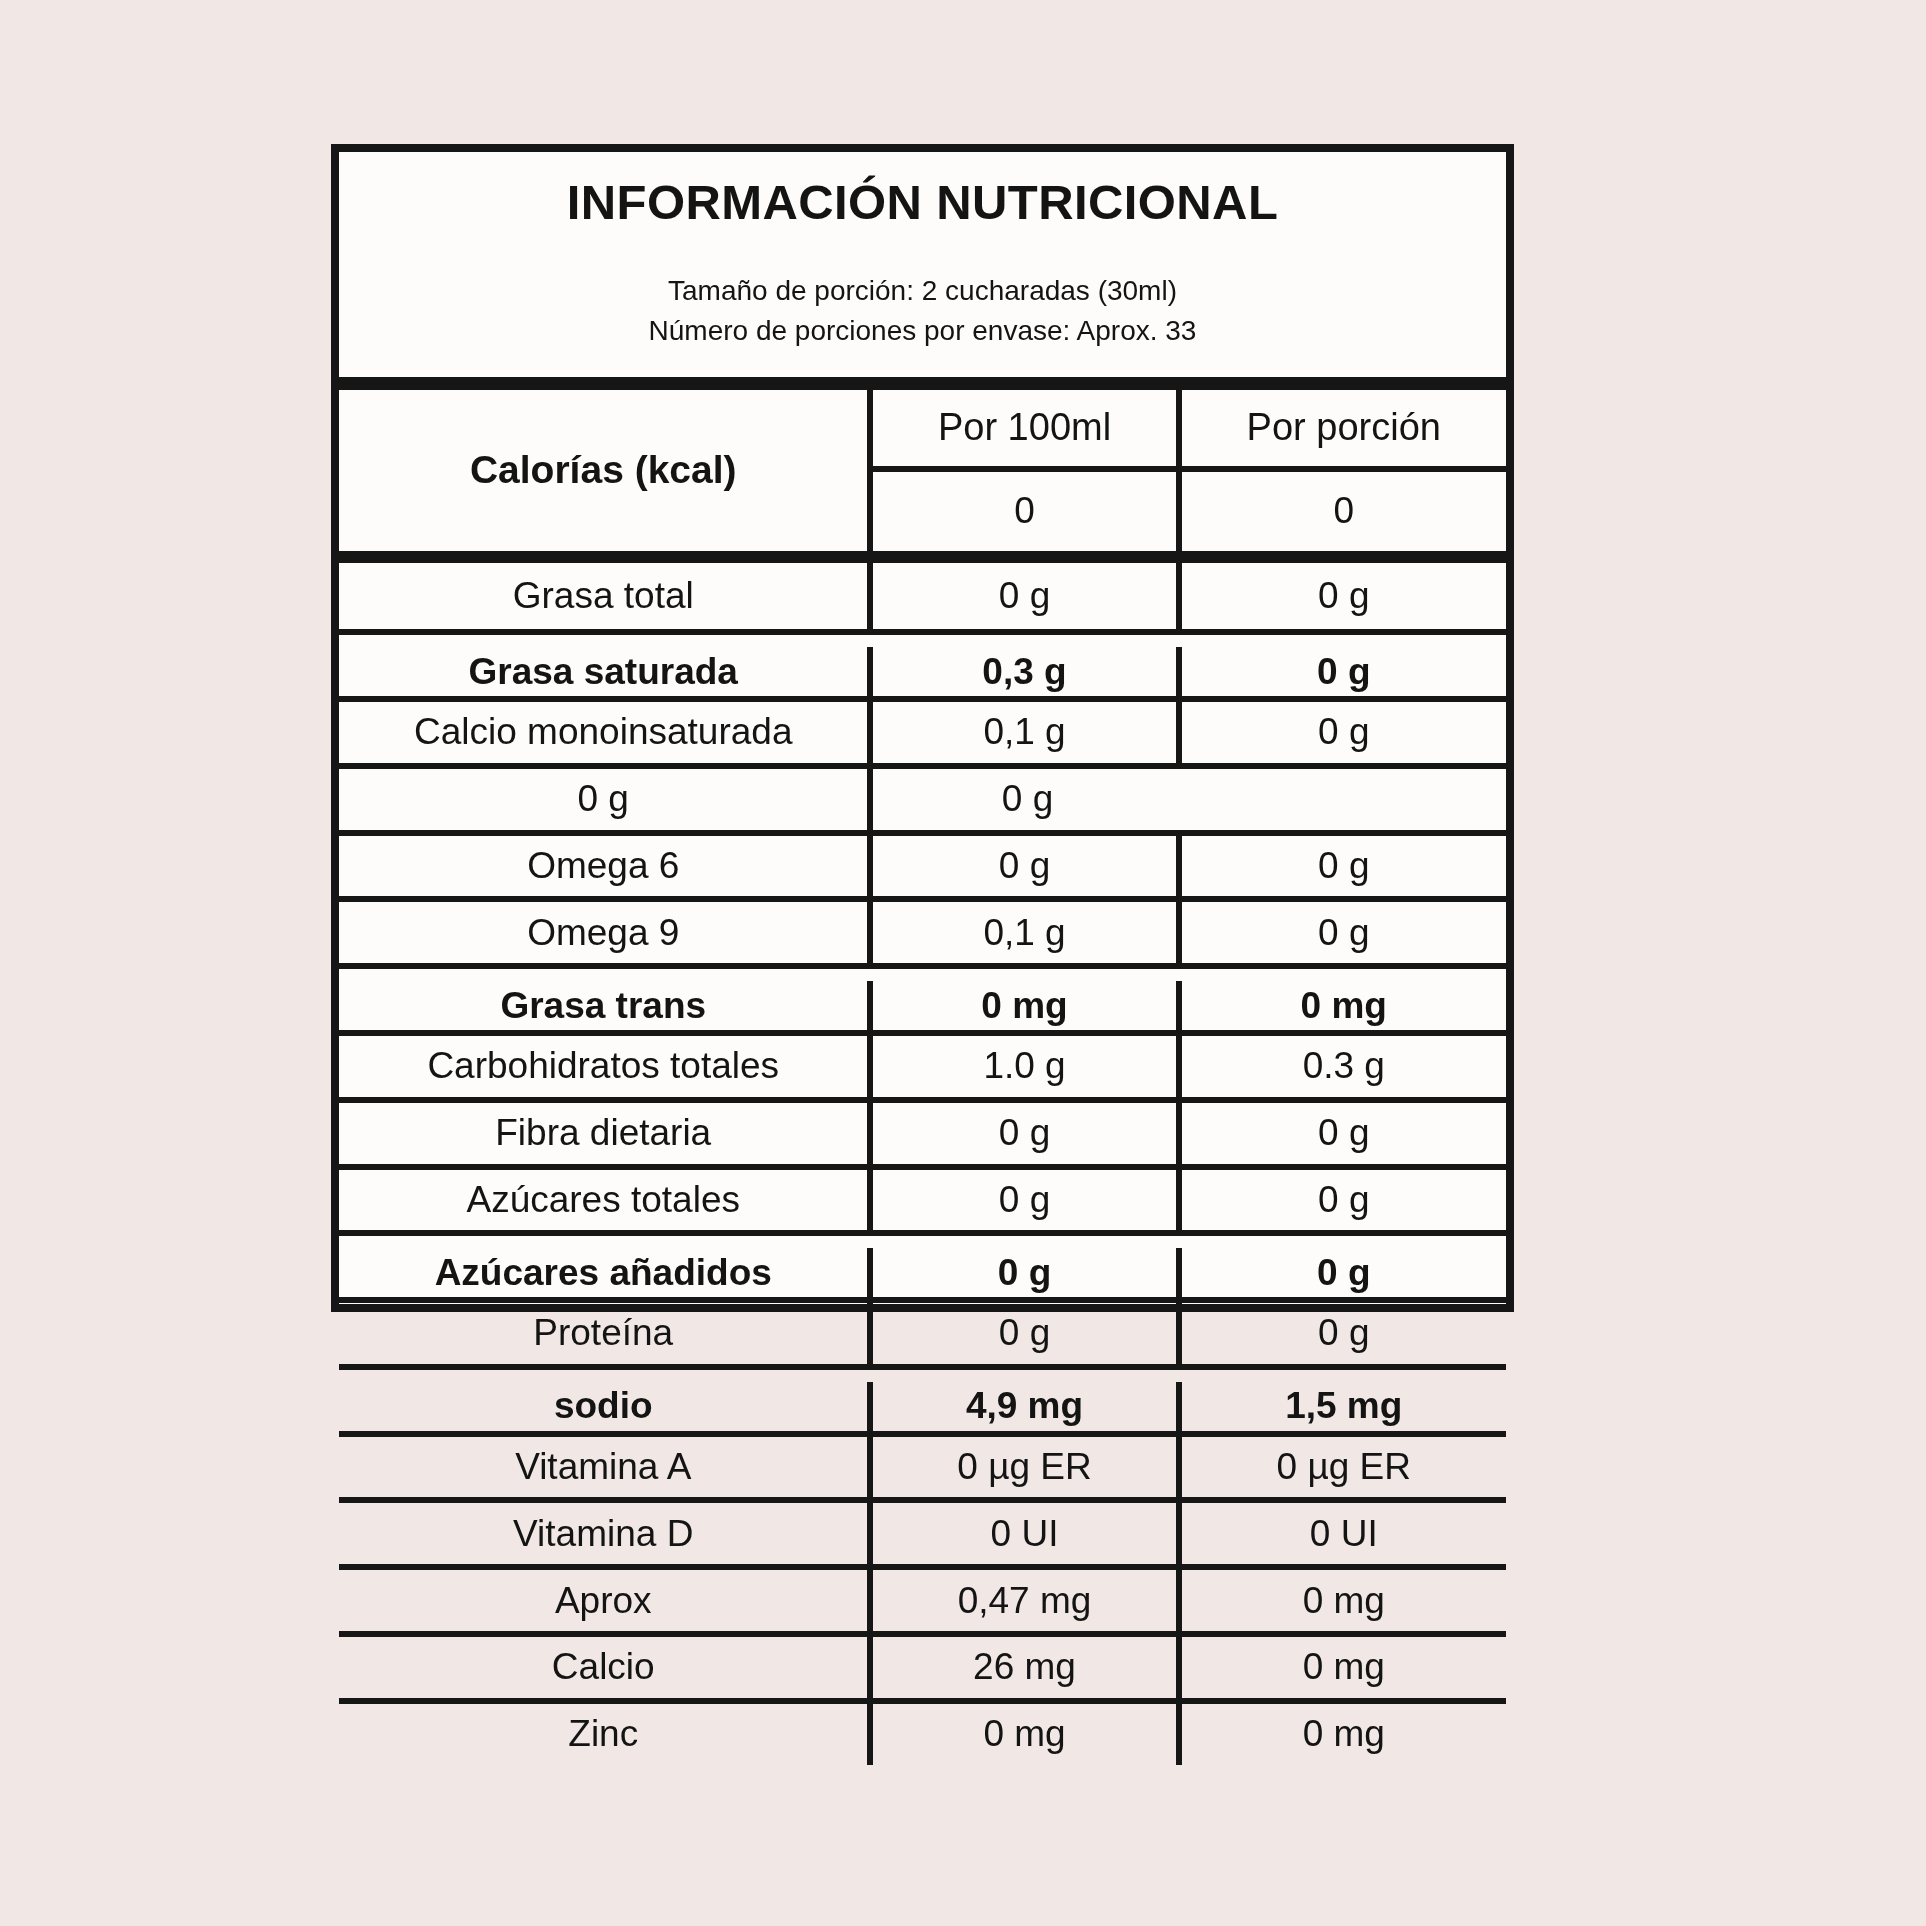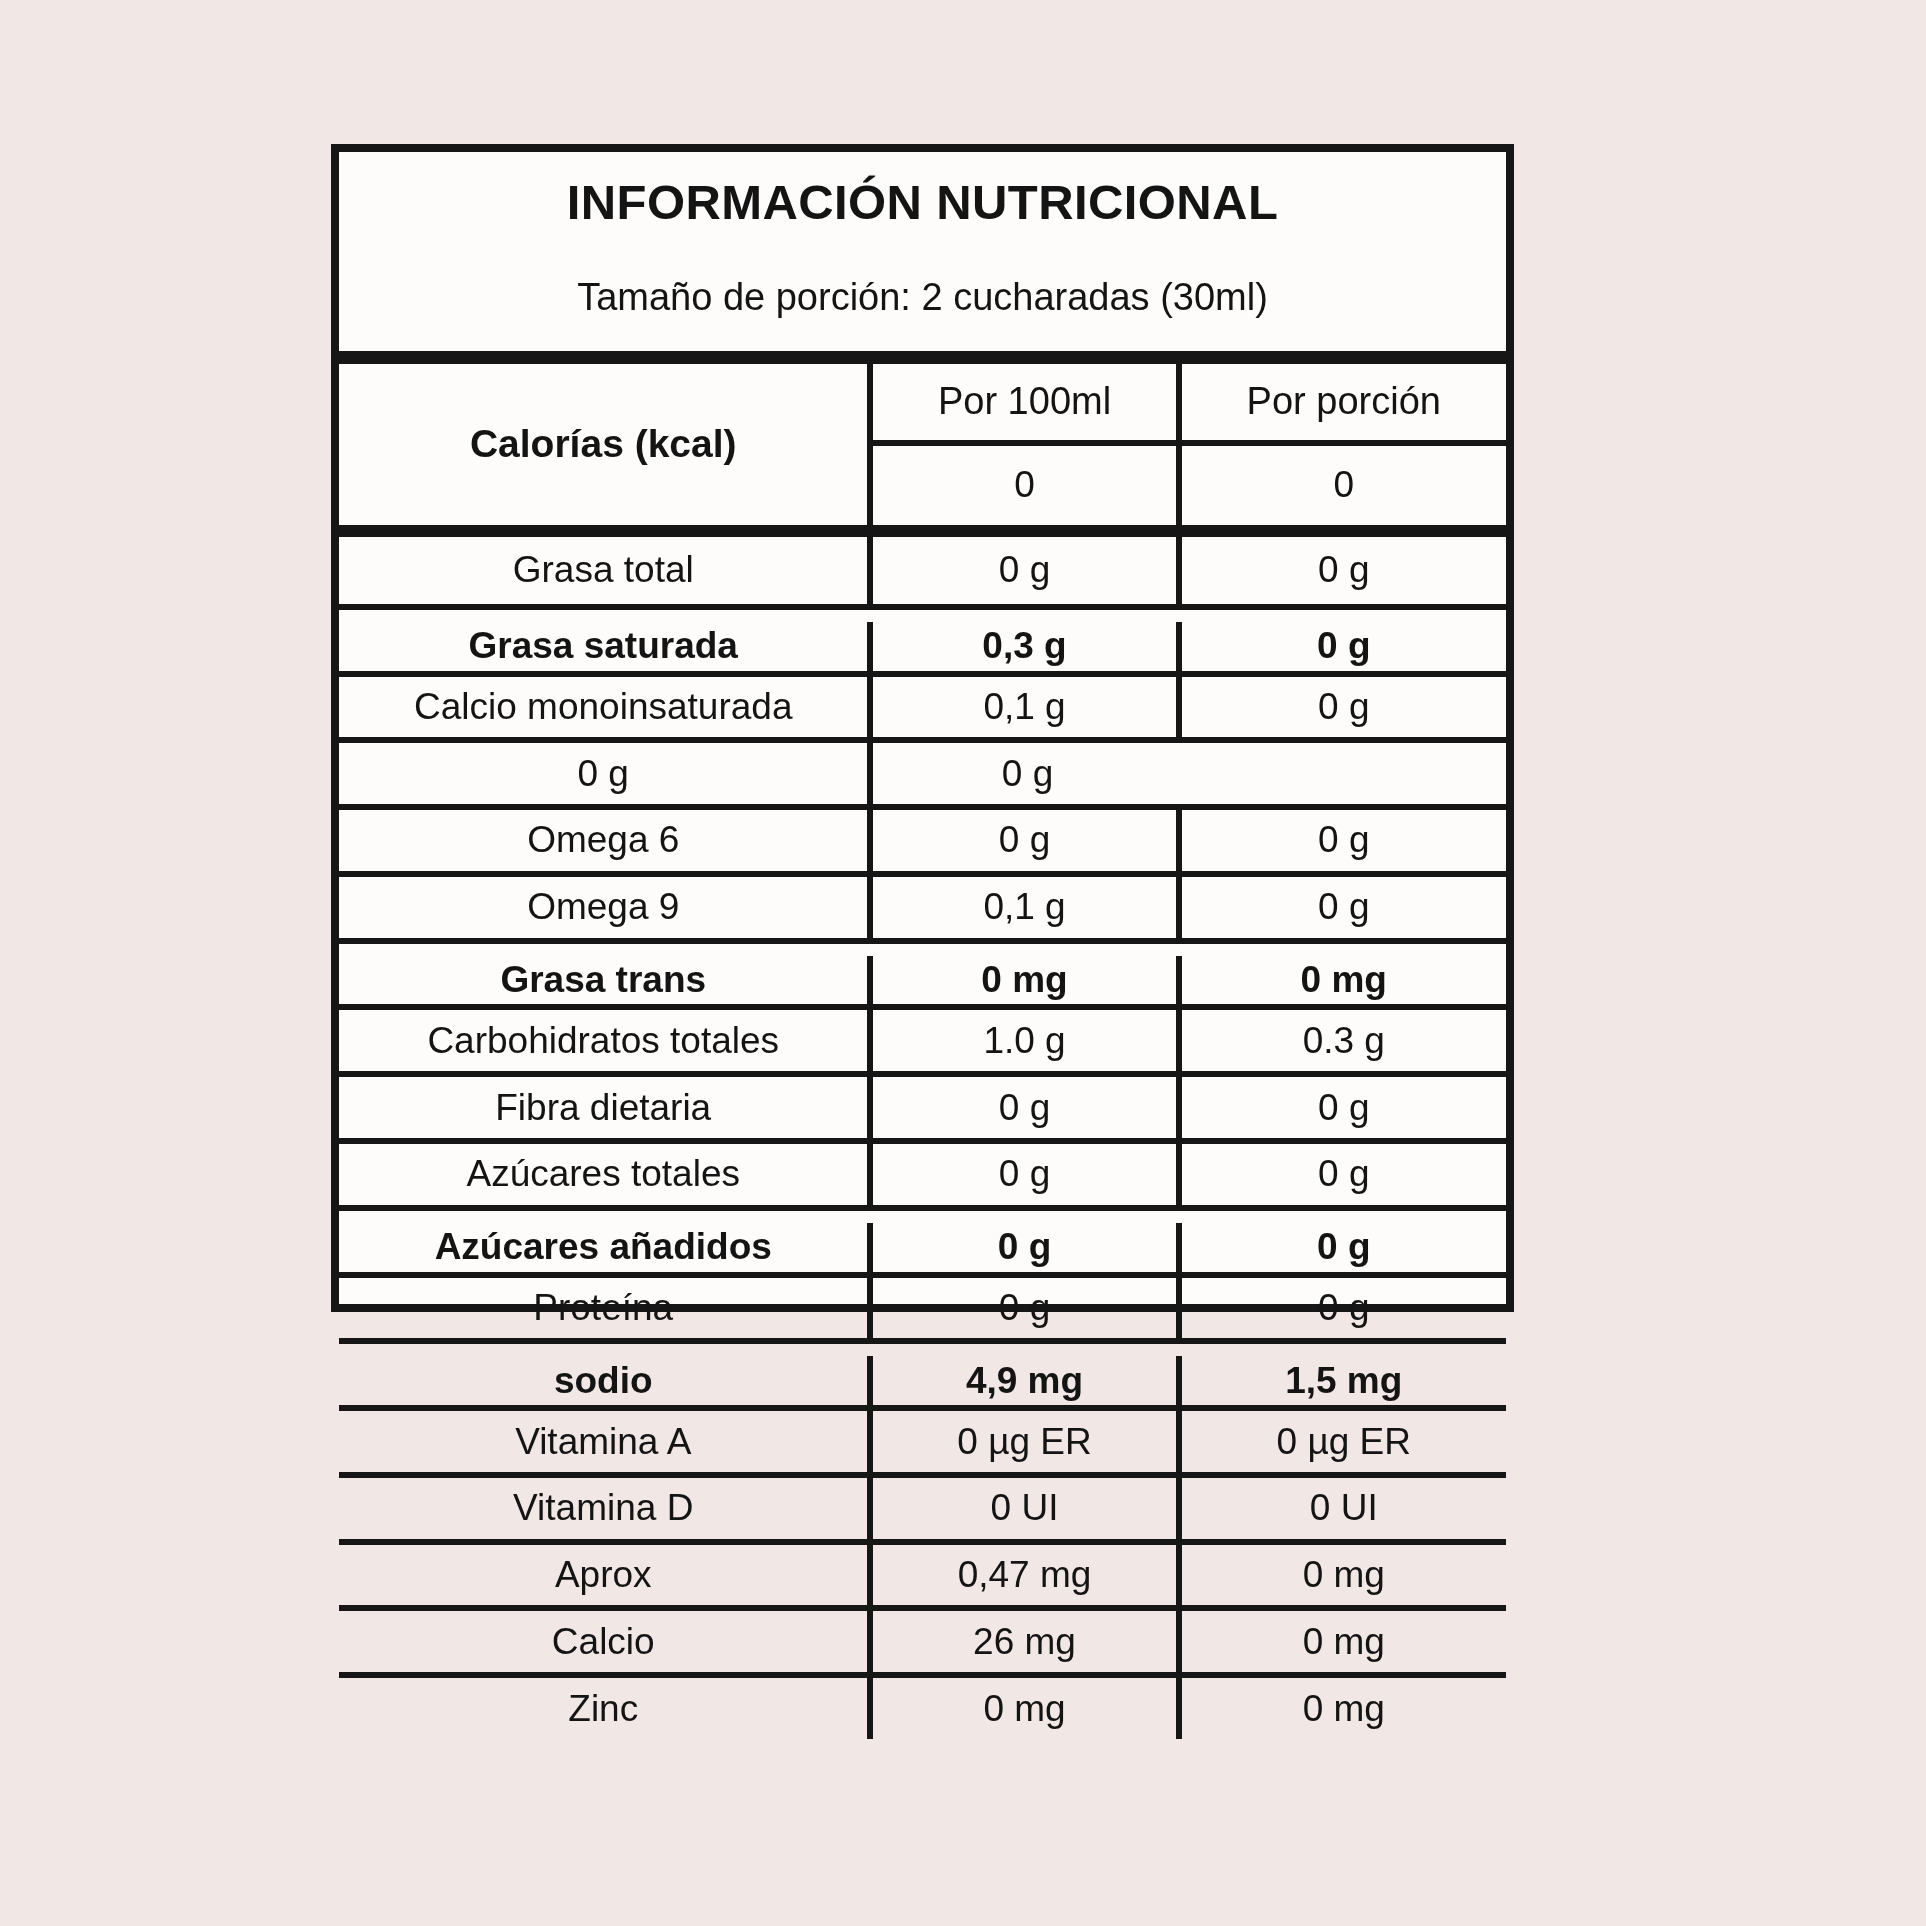--- a/index.html
+++ b/index.html
@@ -38,21 +38,21 @@
     white-space: nowrap;
   }
   .title-rule {
     height: 8.6px;
     background: #161616;
     margin: 0 22px;
   }
   .serving-block {
     text-align: center;
     padding: 22px 10.3px 26px;
-    font-size: 38px;
+    font-size: 28px;
     line-height: 1.42;
     border-bottom: 13.7px solid #161616;
   }
   .header-grid {
     display: grid;
     grid-template-columns: 45.8% 26.4% 27.8%;
     grid-template-rows: 82px 79px;
     border-bottom: 12px solid #161616;
   }
   .cell {
@@ -100,20 +100,21 @@
 <div class="nutri-table">
 
   <div class="title-block">
     <div class="title">INFORMACIÓN NUTRICIONAL</div>
   </div>
 
   <div class="title-rule"></div>
 
   <div class="serving-block">
     <div>Tamaño de porción: 2 cucharadas (30ml)</div>
+    <div>Número de porciones por envase: Aprox. 33</div>
   </div>
 
   <div class="header-grid">
     <div class="cell v-div calories-cell">Calorías (kcal)</div>
     <div class="cell v-div h-top">Por 100ml</div>
     <div class="cell h-top">Por porción</div>
     <div class="cell v-div">0</div>
     <div class="cell">0</div>
   </div>
 

